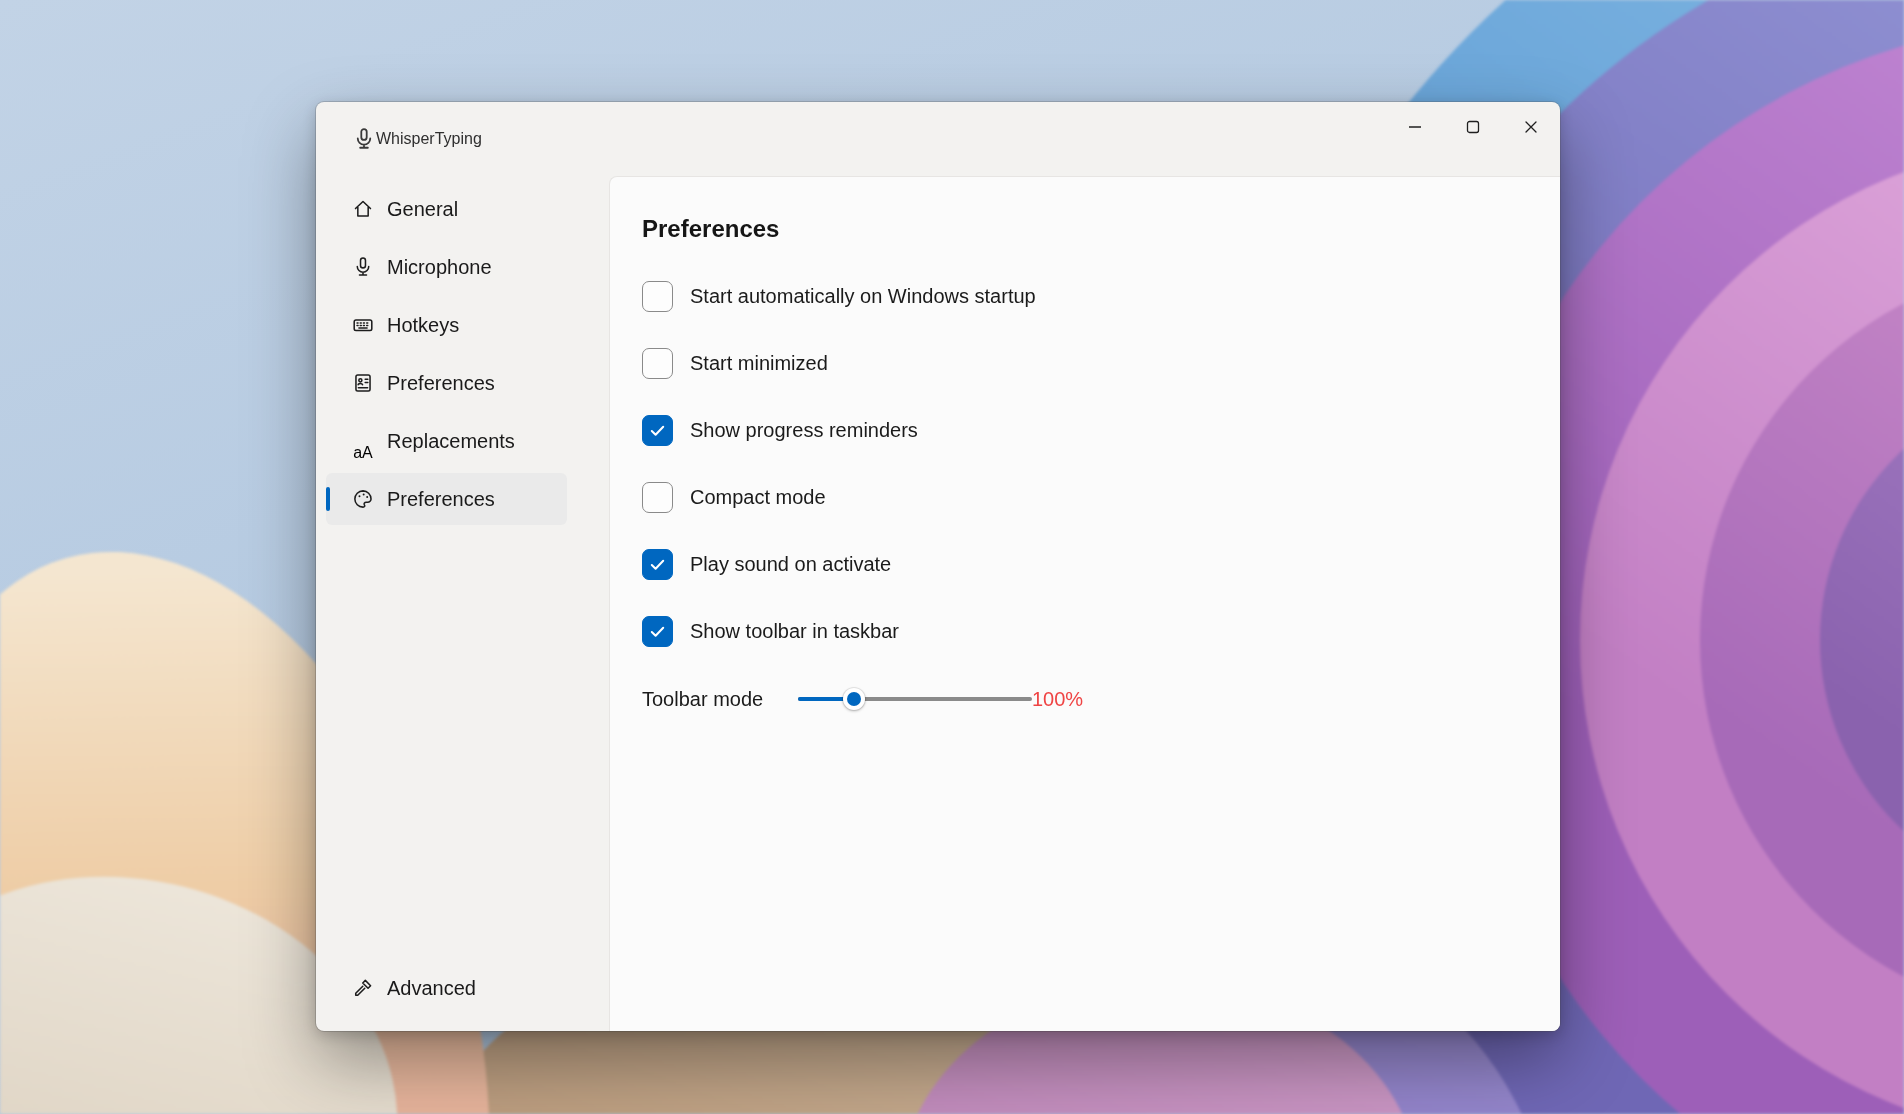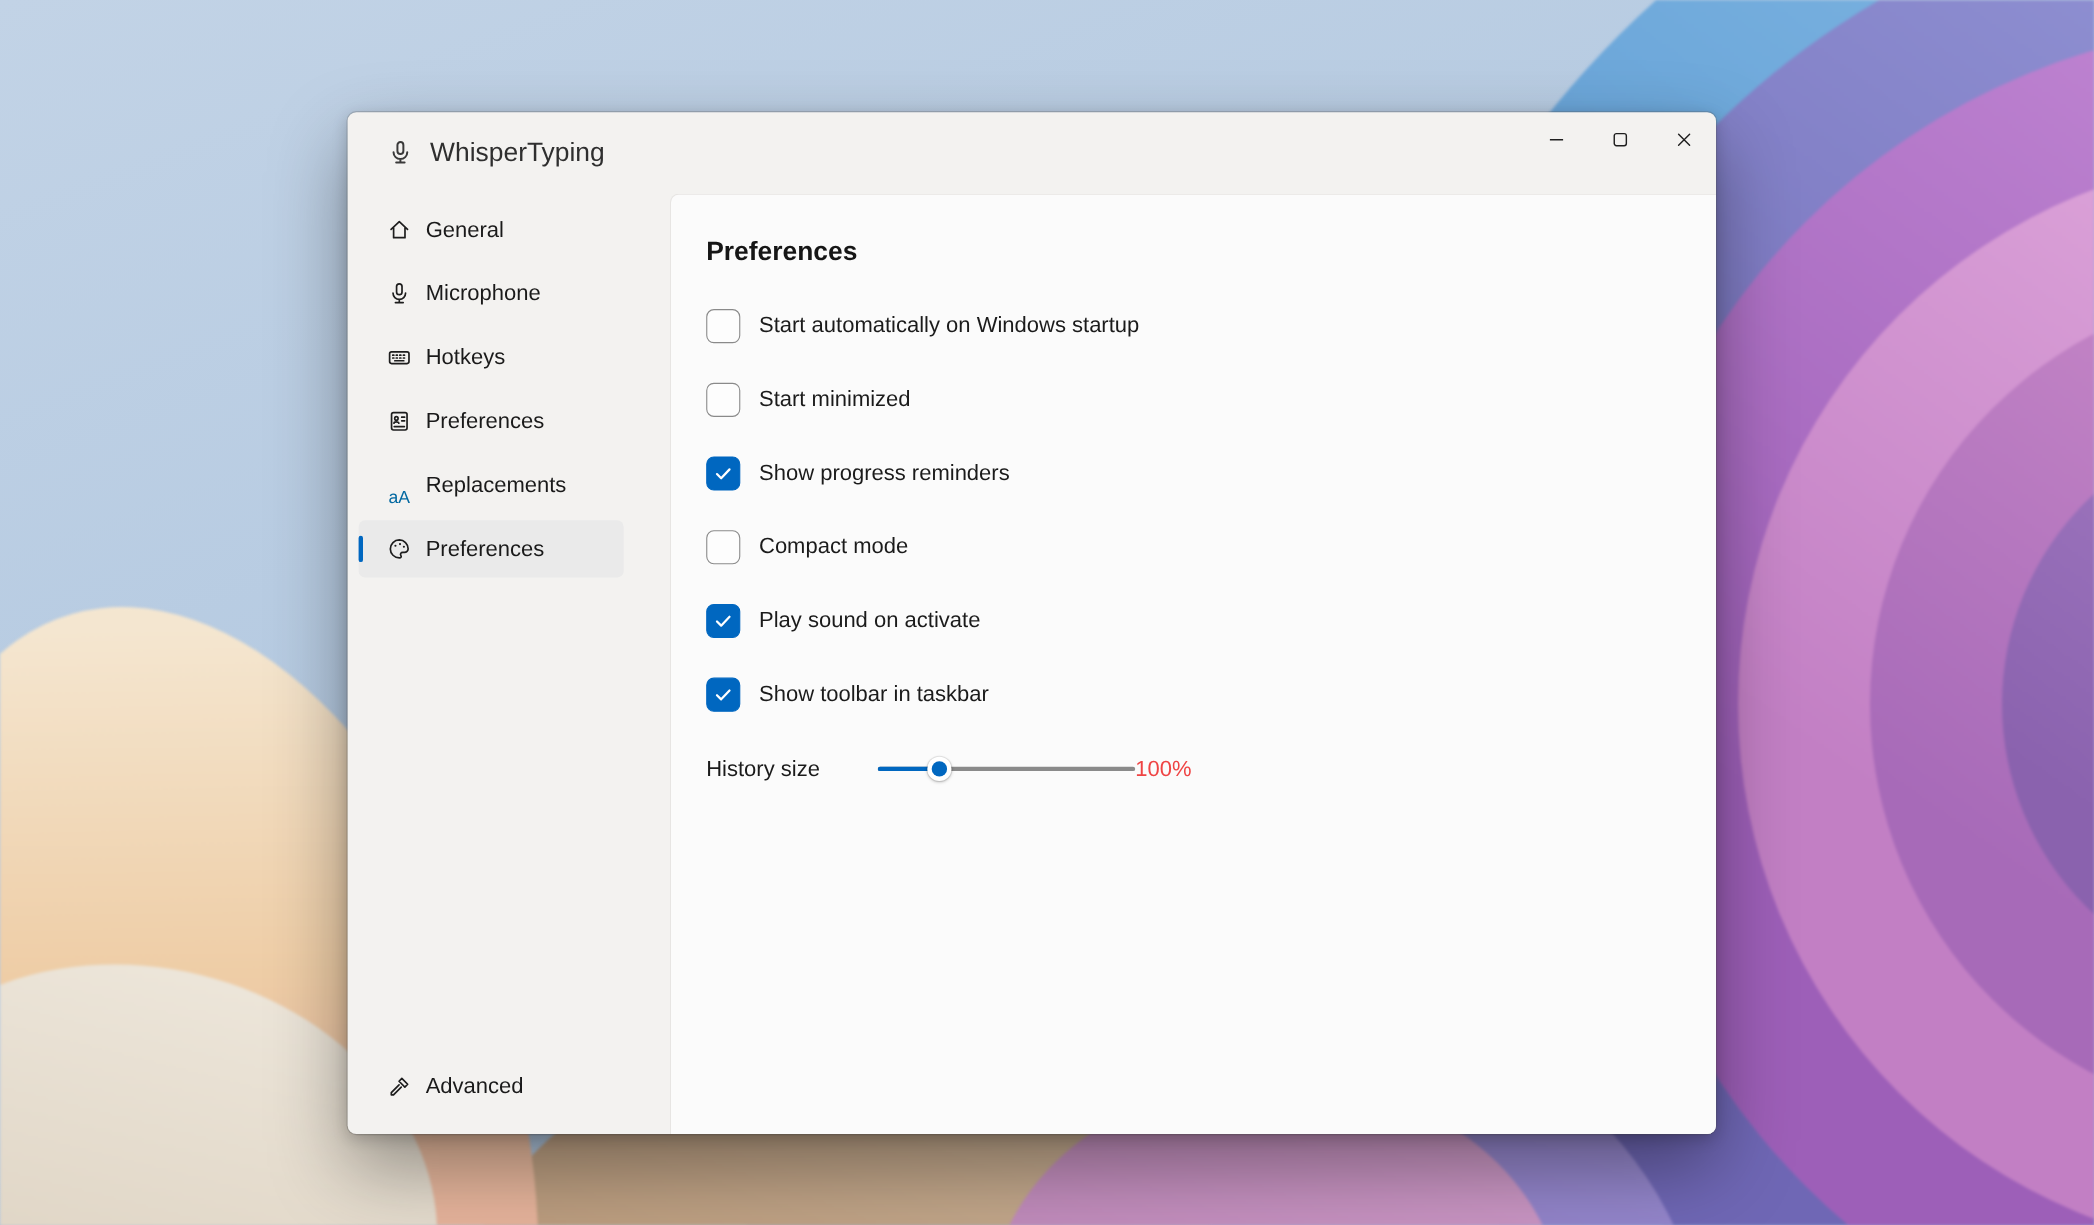--- a/index.html
+++ b/index.html
@@ -34,41 +34,41 @@
   
   .window {
     position:absolute; left:316px; top:102px; width:1244px; height:929px;
     background:#f3f2f0; border-radius:8px; overflow:hidden;
     box-shadow:0 30px 70px rgba(0,0,0,.38), 0 4px 14px rgba(0,0,0,.18), 0 0 0 1px rgba(90,90,90,.25);
     display:flex; flex-direction:column;
   }
 
   .titlebar { flex:0 0 74px; display:flex; align-items:center; padding-left:36px; }
   .app-icon { width:24px; height:24px; color:#3a3a3a; display:flex; }
-  .app-title { font-size:24px; color:#2f2f2f; margin-left:15px; }
+  .app-title { font-size:16px; color:#2f2f2f; }
   .win-controls { margin-left:auto; align-self:flex-start; display:flex; }
   .win-btn { width:58px; height:50px; border:none; background:transparent; padding:0;
     display:flex; align-items:center; justify-content:center; cursor:default; }
 
   .body-row { flex:1; display:flex; min-height:0;gap:32px; }
 
   
   .sidebar { flex:0 0 261px; display:flex; flex-direction:column; padding:4px 0 14px; }
   .nav-item {
     height:52px; margin:3px 10px; border-radius:6px; position:relative;
     display:flex; align-items:center; padding-left:26px;
     font-size:20px; color:#1a1a1a; cursor:default;
   }
   .nav-item .ico { width:22px; height:22px; margin-right:13px; display:flex; align-items:center; justify-content:center; color:#1d1d1d; flex:0 0 22px; }
   .nav-item.on { background:#eaeaea; }
   .nav-item.on::before {
     content:""; position:absolute; left:0; top:50%; transform:translateY(-50%);
     width:4px; height:24px; border-radius:2px; background:var(--accent);
   }
-  .icon-text { font-size:16px; color:#0369a1; letter-spacing:0;margin-top:24px; }
+  .icon-text { font-size:16px; color:#000000; letter-spacing:0;margin-top:24px; }
   .nav-spacer { flex:1; }
 
   
   .content {
     flex:1; background:#fbfbfb; border-left:1px solid #e7e5e3; border-top:1px solid #e7e5e3;
     border-top-left-radius:8px; padding:38px 40px 0 32px;
   }
   .content-title { font-size:24px; font-weight:700; color:#161616; margin:0 0 20px 0; }
 
   .check-row { height:67px; display:flex; align-items:center; }
@@ -265,21 +265,21 @@
       <div class="check-row">
         <span class="checkbox on">
           <svg viewBox="0 0 16 16" fill="none">
               <path d="M3.2 8.4 L6.4 11.6 L12.8 4.8" stroke="#fff" stroke-width="1.7" stroke-linecap="round" stroke-linejoin="round"></path>
             </svg>
         </span>
         <span class="check-label">Show toolbar in taskbar</span>
       </div>
 
       <div class="slider-row">
-        <span class="slider-label">History size</span>
+        <span class="slider-label">Toolbar mode</span>
         <div class="slider" style="--pct: 24%;">
           <div class="slider-track"></div>
           <div class="slider-fill"></div>
           <div class="slider-thumb"></div>
         </div>
         <span class="slider-value">100%</span>
       </div>
 
     </div>
   </div>

